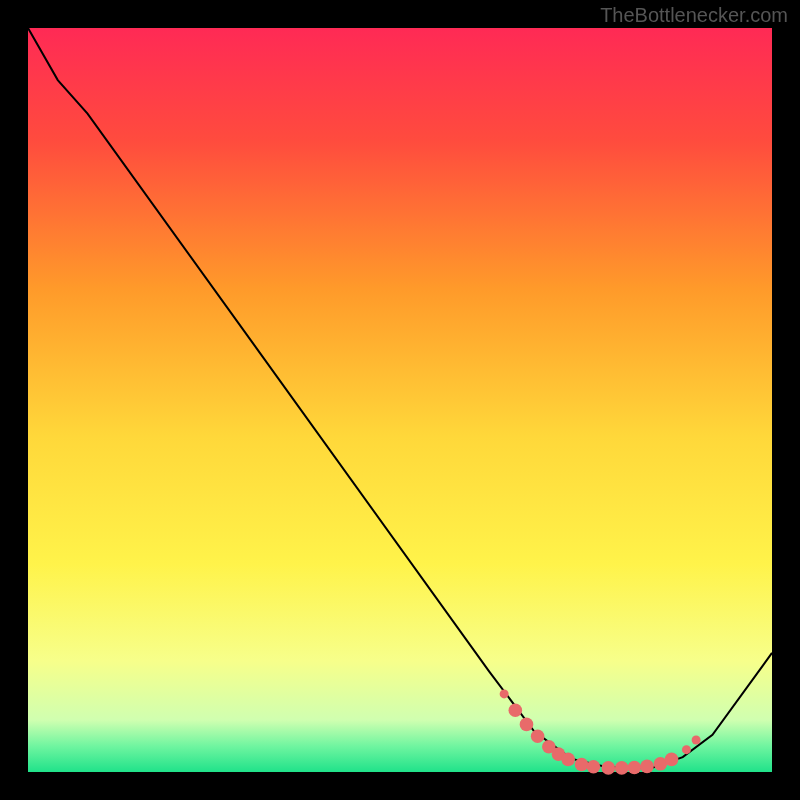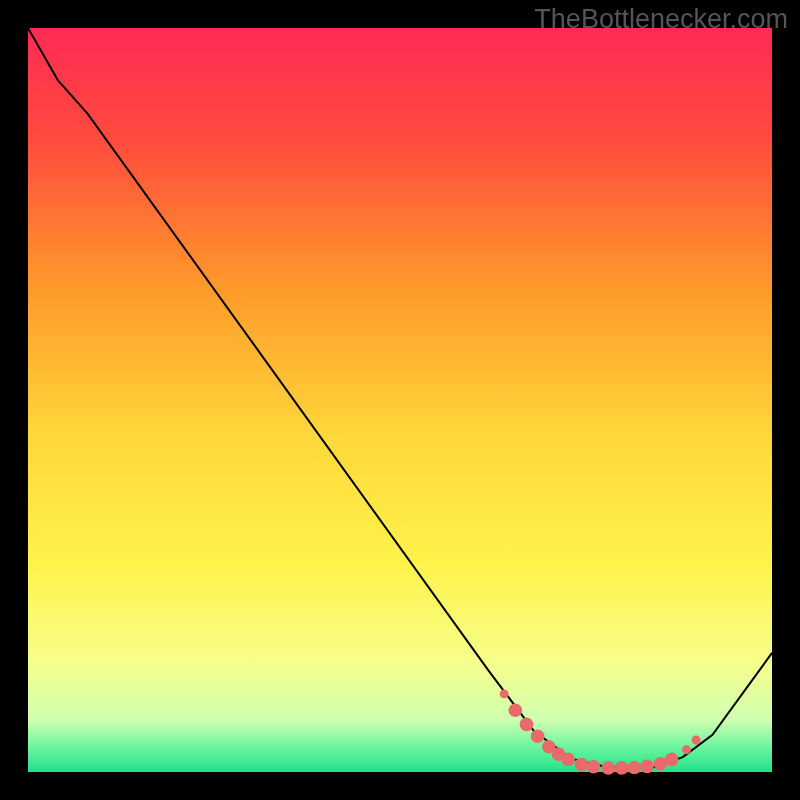--- a/index.html
+++ b/index.html
@@ -14,21 +14,21 @@
   .container {
     position: relative;
     width: 800px;
     height: 800px;
   }
   .watermark {
     position: absolute;
     top: 4px;
     right: 12px;
     color: #555;
-    font-size: 27px;
+    font-size: 20px;
     font-weight: 500;
     z-index: 10;
   }
   svg {
     display: block;
   }
 </style>
 </head>
 <body>
 

